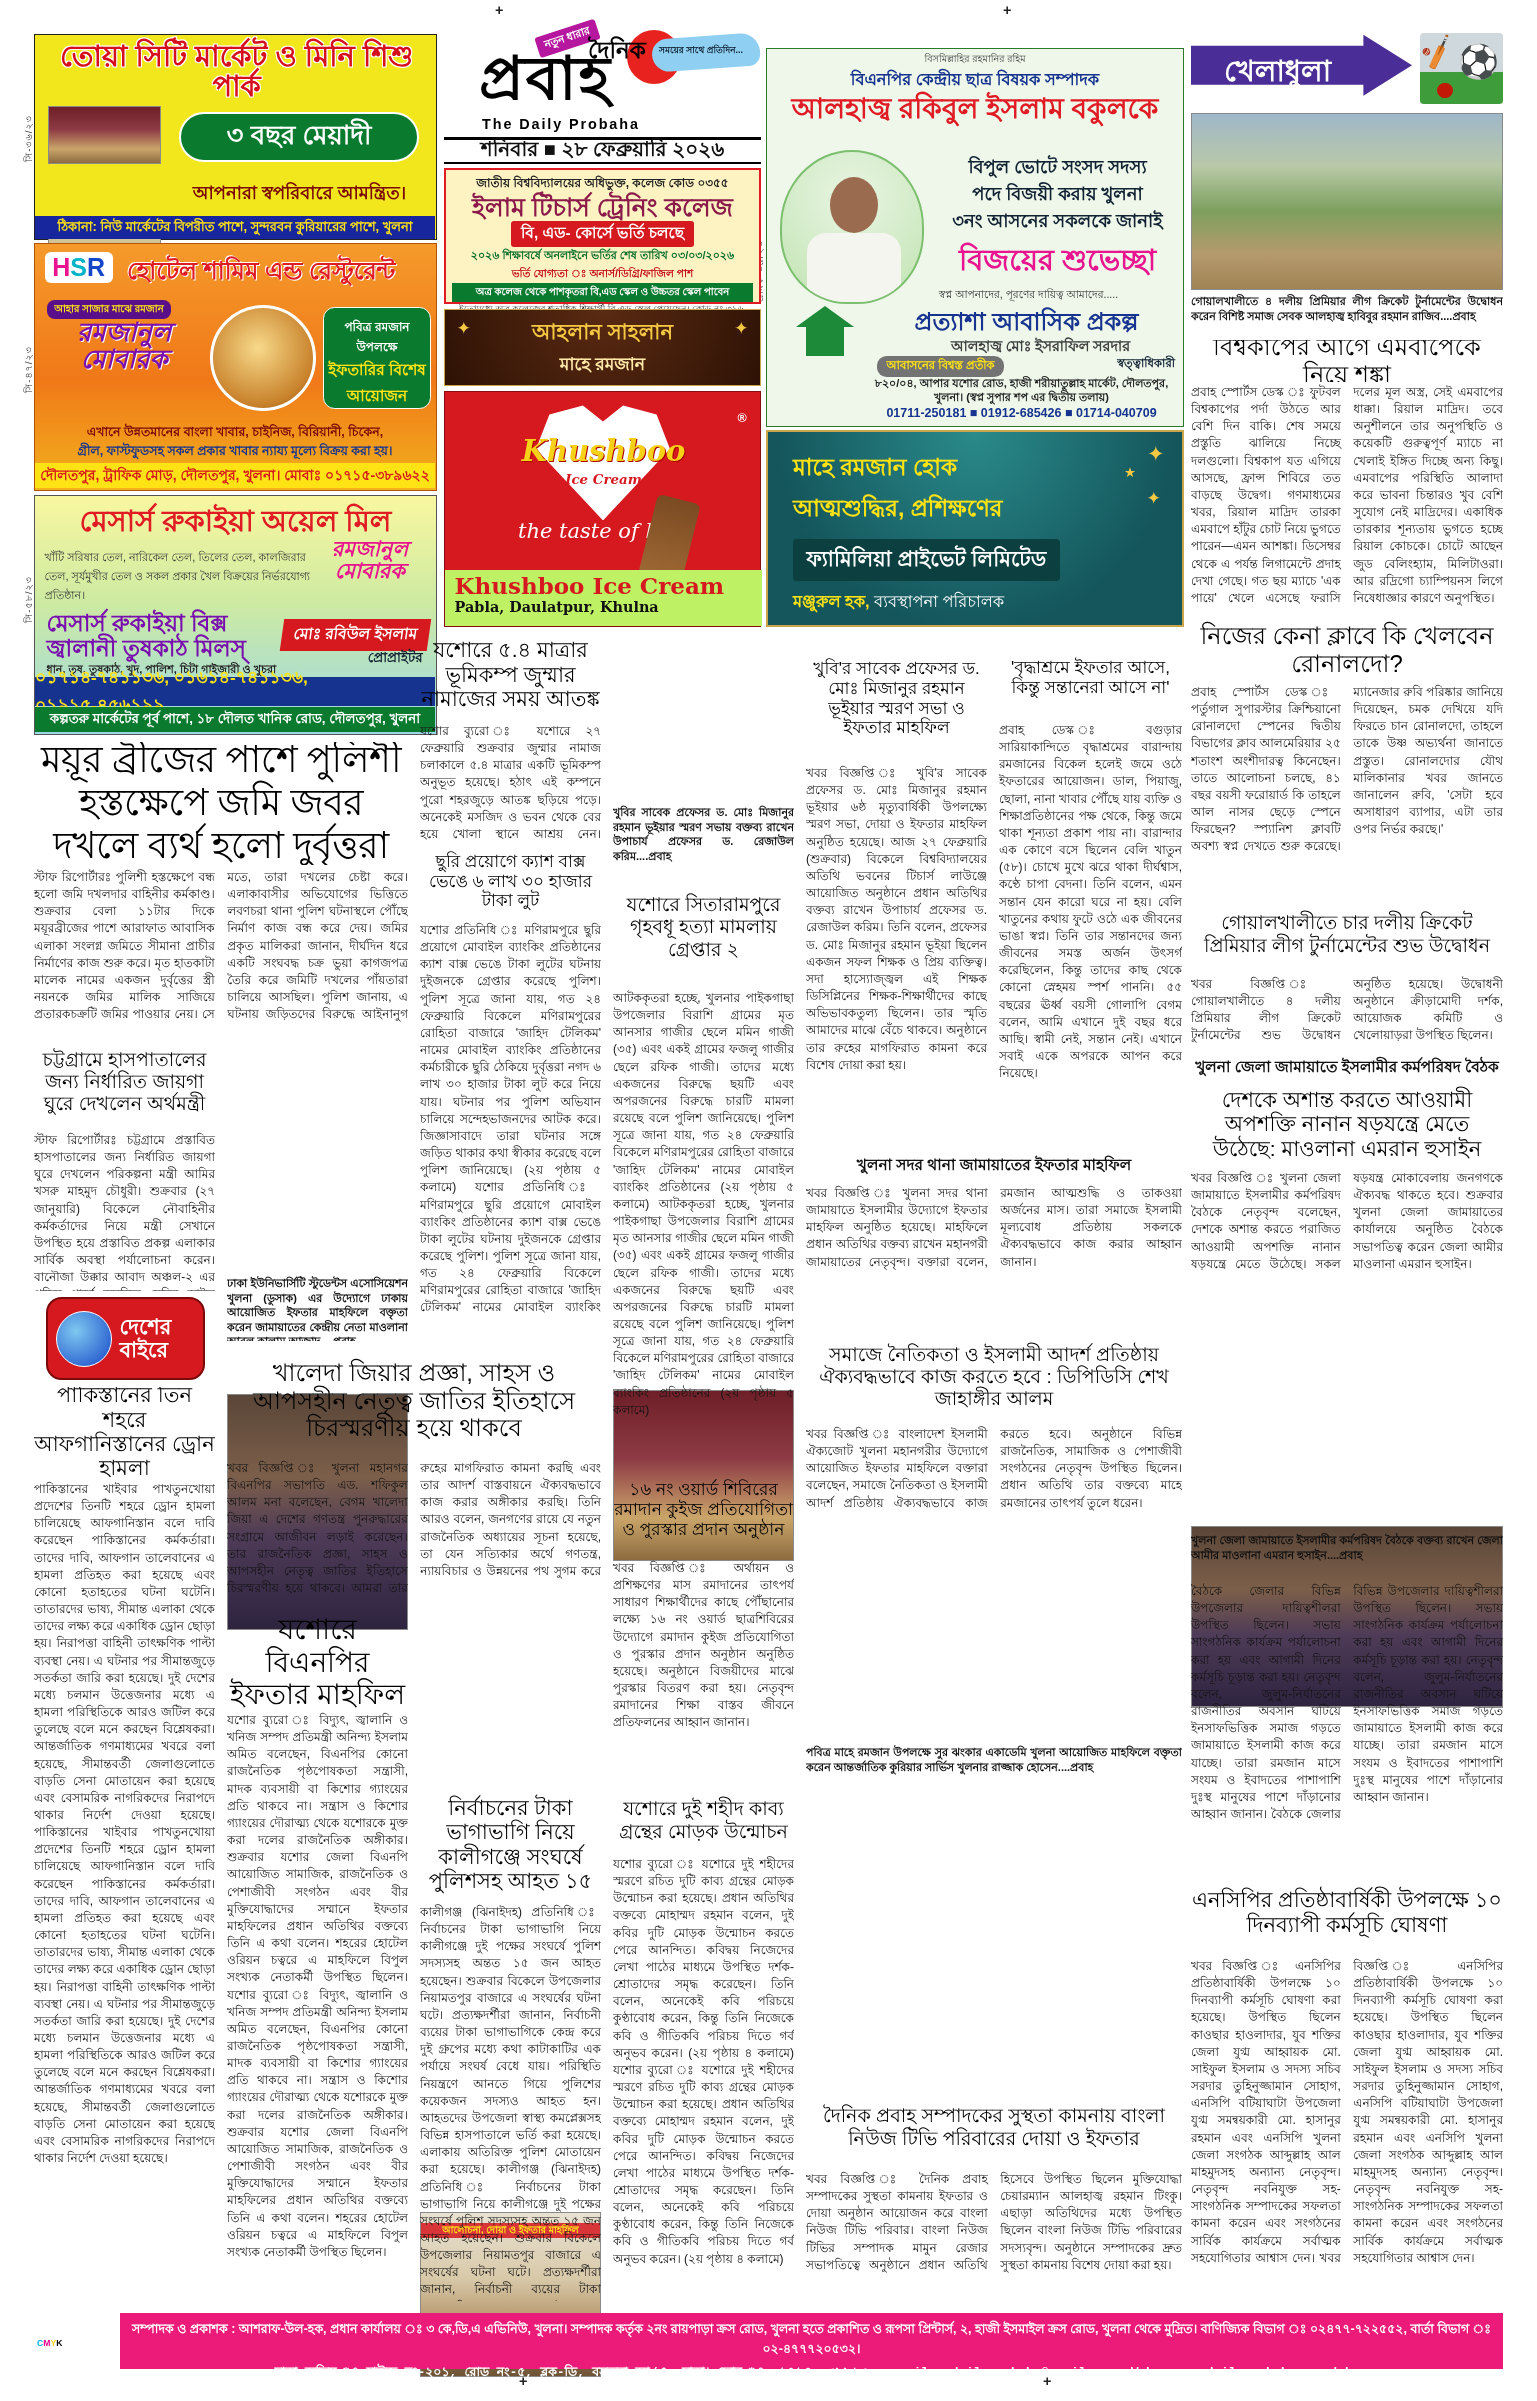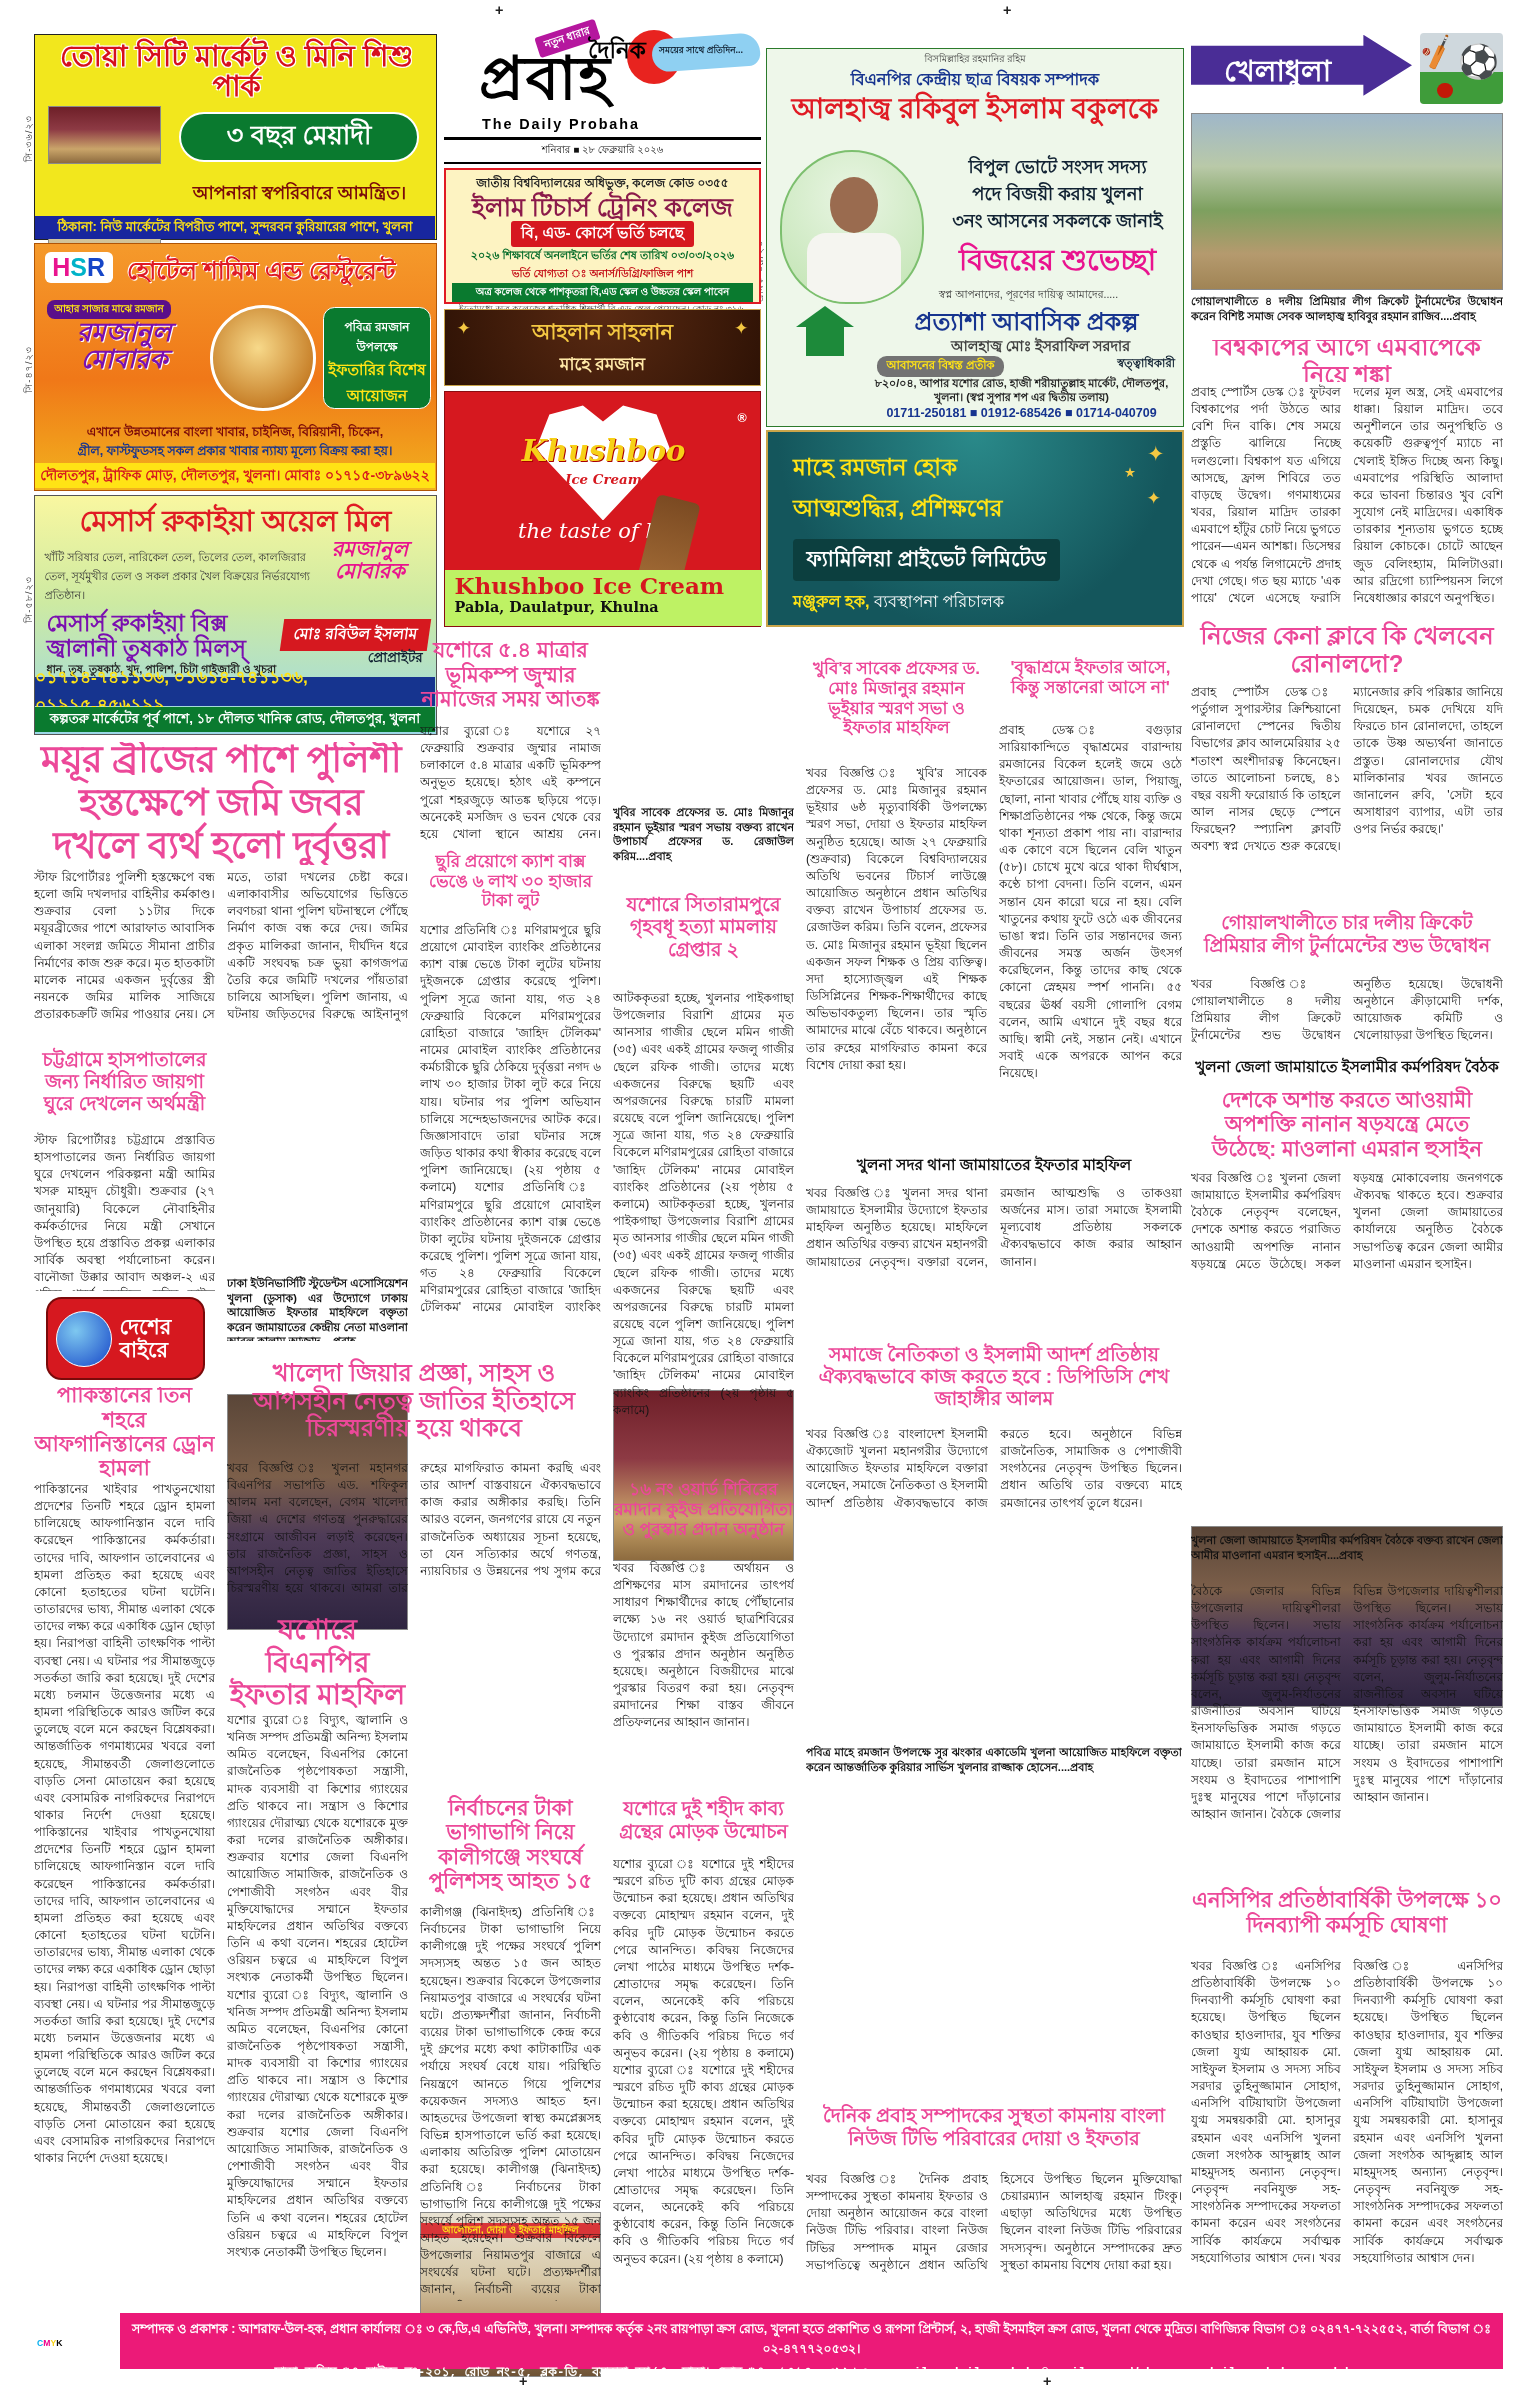--- a/index.html
+++ b/index.html
@@ -1,20 +1,20 @@
 <!DOCTYPE html>
 <html><head>
 <meta charset="utf-8">
 <style>
   html,body{margin:0;padding:0;background:#ffffff;}
   #page{position:relative;width:1537px;height:2402px;background:#fff;overflow:hidden;
         font-family:"Liberation Sans","DejaVu Sans",sans-serif;color:#111;}
   .abs{position:absolute;box-sizing:border-box;}
   
-  .hl{font-weight:700;color:#ec4899;text-align:center;line-height:1.16;display:flex;align-items:center;justify-content:center;overflow:hidden;}
+  .hl{font-weight:400;color:#000000;text-align:center;line-height:1.16;display:flex;align-items:center;justify-content:center;overflow:hidden;}
   .s38{font-size:37px;letter-spacing:-0.5px;}
   .s30{font-size:28px;}
   .s26{font-size:24px;}
   .s22{font-size:21px;}
   .s20{font-size:19px;}
   .s18{font-size:17px;}
   .kick{font-weight:800;font-size:15.4px;text-align:center;}
   
   .body{font-size:12px;line-height:1.43;text-align:justify;color:#141414;overflow:hidden;}
   .body p{margin:0;}
@@ -70,21 +70,21 @@
   <div class="abs" style="left:444px;top:24px;width:317px;height:139px;">
     <div class="abs" style="left:113px;top:13.4px;width:58px;height:21px;background:#a row;"></div>
     <div class="abs" style="left:92px;top:3.8px;transform:rotate(-18deg);background:#b5179e;color:#fff;font-weight:800;font-size:10.6px;padding:1.9px 7.7px;border-radius:2.9px;"><span>নতুন ধারার</span></div>
     <div class="abs" style="left:183px;top:5.8px;width:54px;height:54px;border-radius:50%;background:#e8231f;"></div>
     <div class="abs" style="left:208px;top:11.5px;width:108px;height:33px;background:#8fd0f2;border-radius:17.3px 21px 13.4px 19px;transform:rotate(-4deg);"></div>
     <div class="abs" style="left:215px;top:19px;width:100px;font-size:9px;font-weight:800;color:#123;"><span>সময়ের সাথে প্রতিদিন...</span></div>
     <div class="abs" style="left:144px;top:7.7px;font-weight:900;font-size:23px;color:#000;"><span>দৈনিক</span></div>
     <div class="abs" style="left:35px;top:25px;width:259px;font-weight:900;font-size:60px;letter-spacing:1.9px;color:#000;line-height:1;"><span>প্রবাহ</span></div>
     <div class="abs" style="left:38px;top:92px;font-weight:800;font-size:14.4px;letter-spacing:1.9px;color:#000;"><span>The Daily Probaha</span></div>
     <div class="abs" style="left:0;top:113px;width:317px;height:2.9px;background:#000;"></div>
-    <div class="abs flexc" style="left:0;top:116px;width:317px;height:21px;font-weight:400;font-size:10px;">
+    <div class="abs flexc" style="left:0;top:116px;width:317px;height:21px;font-weight:700;font-size:20px;">
         <span>শনিবার ■ ২৮ ফেব্রুয়ারি ২০২৬</span>
       </div>
     <div class="abs" style="left:0;top:138px;width:317px;height:1.9px;background:#000;"></div>
   </div>
 
   <div class="abs" style="left:444px;top:168px;width:317px;height:136px;background:#fdf3c2;border:2.9px solid #e01b24;padding:3.8px 5.8px;text-align:center;">
     <div style="font-size:12px;font-weight:700;color:#222;">জাতীয় বিশ্ববিদ্যালয়ের অধিভুক্ত, কলেজ কোড ০৩৫৫</div>
     <div style="font-size:25px;font-weight:900;color:#8b1a4a;line-height:1.1;">ইলাম টিচার্স ট্রেনিং কলেজ</div>
     <div style="font-size:15.4px;font-weight:800;color:#fff;background:#d6181f;display:inline-block;padding:0 9.6px;border-radius:2.9px;">বি, এড- কোর্সে ভর্তি চলছে</div>
     <div style="font-size:11px;font-weight:700;color:#0a6e2c;">২০২৬ শিক্ষাবর্ষে অনলাইনে ভর্তির শেষ তারিখ ০৩/০৩/২০২৬</div>

